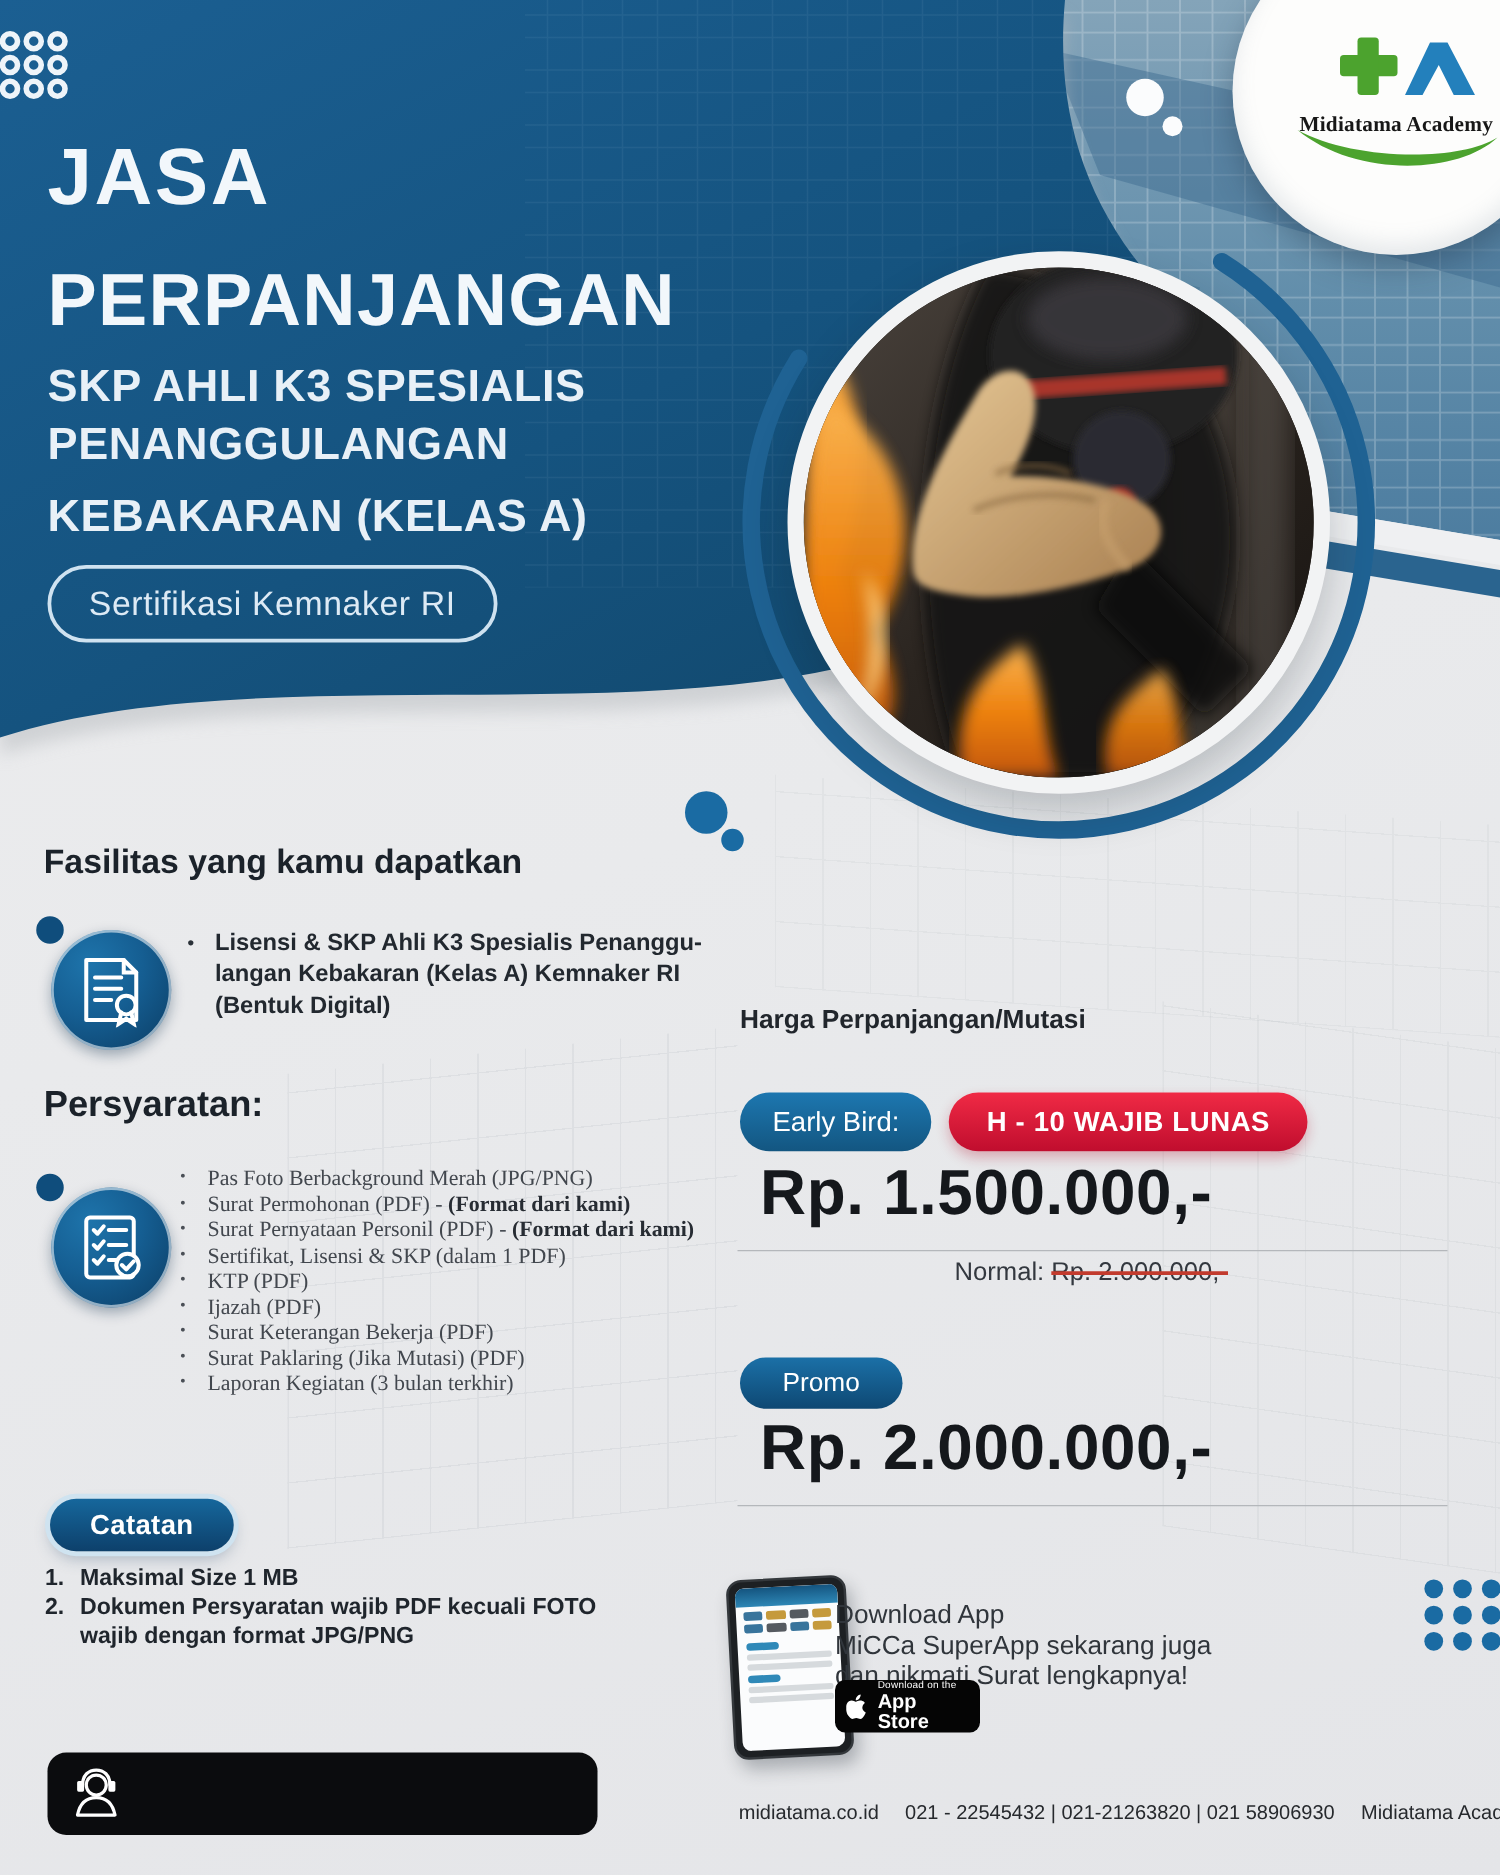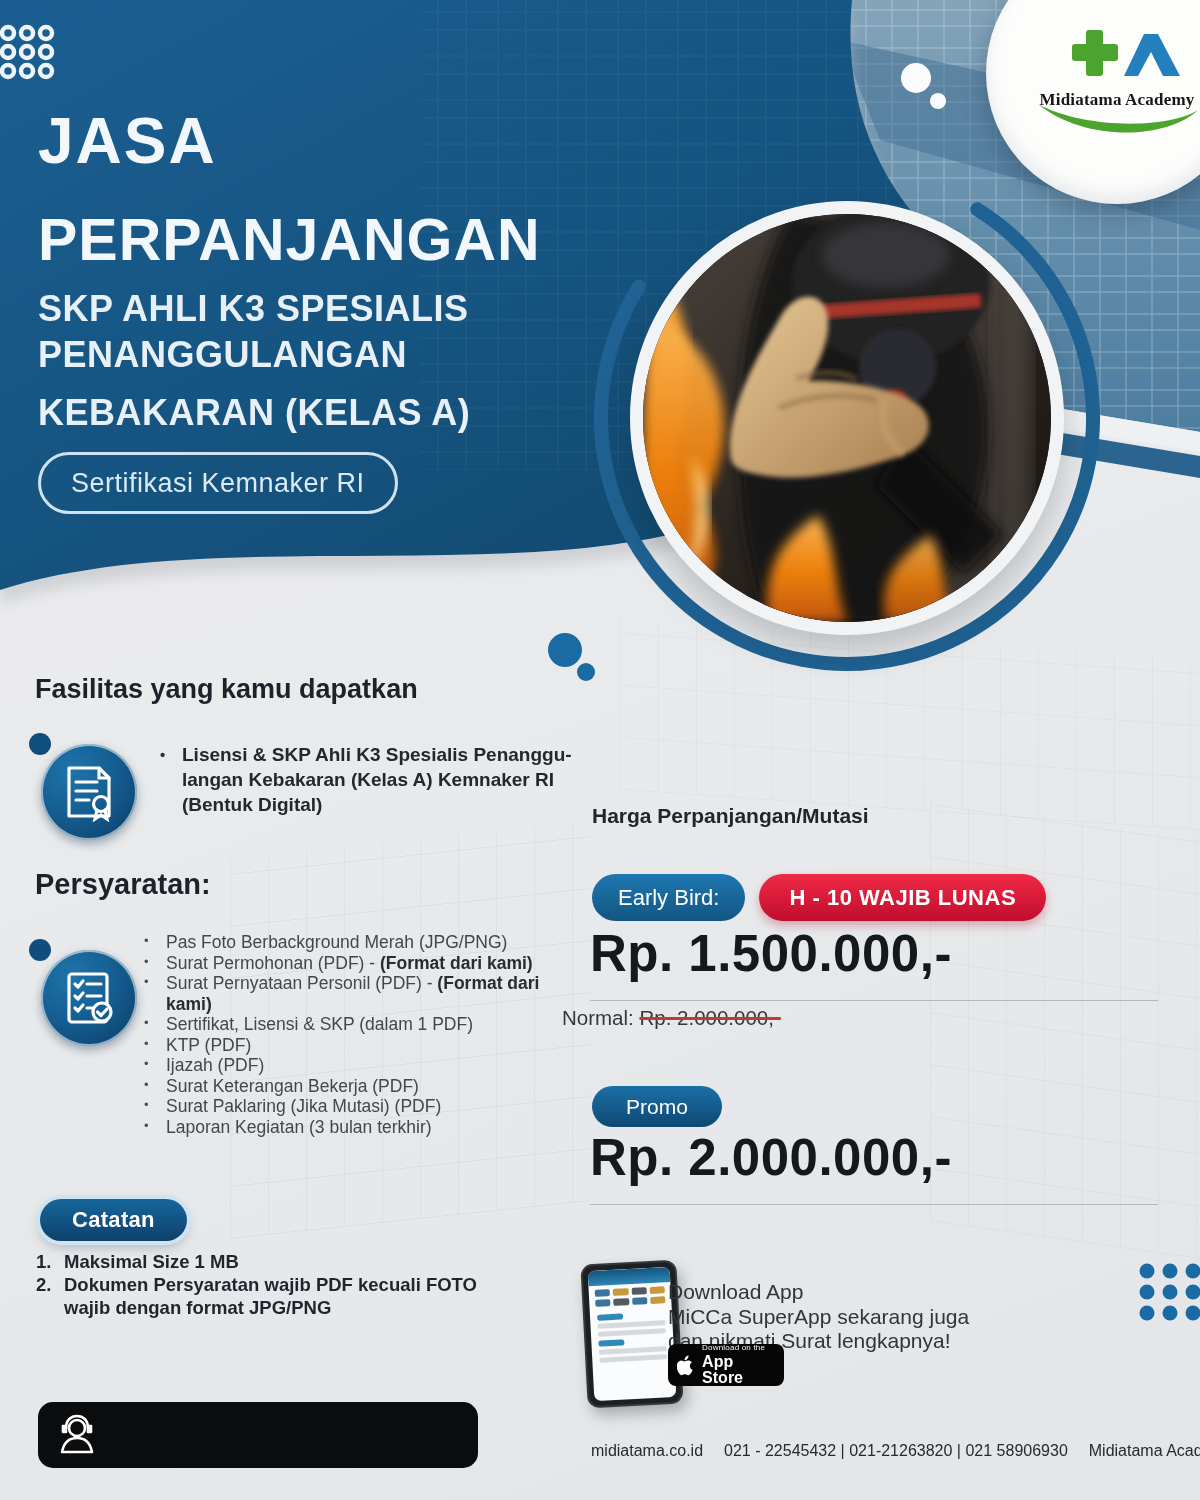--- a/index.html
+++ b/index.html
@@ -58,49 +58,49 @@
   .per-h{left:35px;top:868px;font-size:29px;}
 
   .icircle{position:absolute;width:96px;height:96px;border-radius:50%;
     background:radial-gradient(circle at 32% 28%,#1e74ab 0%,#155e92 45%,#0b3c63 100%);
     box-shadow:0 4px 10px rgba(10,40,70,.35), inset 0 0 0 2px rgba(255,255,255,.55);}
   .ic1{left:41px;top:744px;} .ic2{left:41px;top:950px;}
   .idot{position:absolute;width:22px;height:22px;border-radius:50%;background:#0f4d7c;}
   .id1{left:29px;top:733px;} .id2{left:29px;top:939px;}
   .icircle svg{position:absolute;left:18px;top:18px;}
 
-  .fas-list{position:absolute;left:160px;top:742px;width:420px;margin:0;padding:0;list-style:none;}
+  .fas-list{position:absolute;left:150px;top:742px;width:420px;margin:0;padding:0;list-style:none;}
   .fas-list li{position:relative;padding-left:22px;font-size:19px;font-weight:700;line-height:25px;color:#22282f;}
   .fas-list li::before{content:"•";position:absolute;left:0;top:0;font-size:15px;color:#2a3138;}
 
-  .req-list{position:absolute;left:142px;top:932px;width:424px;margin:0;padding:0;list-style:none;}
+  .req-list{position:absolute;left:142px;top:932px;width:424px;margin:0;padding:0;list-style:none;font-family:Liberation Serif, serif;}
   .req-list li{position:relative;padding-left:24px;font-size:17.5px;font-weight:500;line-height:20.5px;color:#42474e;margin:0;}
   .req-list li::before{content:"•";position:absolute;left:2px;top:-1px;font-size:13px;color:#4a4f56;}
   .req-list strong{font-weight:800;color:#272c33;}
 
   .catatan-pill{position:absolute;left:40px;top:1199px;height:42px;line-height:42px;padding:0 32px;
     border-radius:22px;color:#fff;font-size:22px;font-weight:700;letter-spacing:.3px;
     background:linear-gradient(180deg,#16679c 0%,#0d406b 100%);
     box-shadow:0 0 0 4px #cfe3f0,0 6px 12px rgba(60,90,120,.35);}
   .notes{position:absolute;left:36px;top:1250px;width:480px;}
   .note{display:flex;font-size:18.5px;font-weight:700;color:#1f252c;line-height:23px;}
   .note-num{width:28px;flex:0 0 28px;}
 
   
   .price-h{position:absolute;left:592px;top:804px;font-size:21px;font-weight:700;color:#21262c;}
   .pillrow{position:absolute;left:592px;top:874px;display:flex;gap:14px;}
   .pill{height:47px;line-height:47px;border-radius:24px;color:#fff;white-space:nowrap;}
   .pill-eb{padding:0 26px;font-size:22px;background:linear-gradient(180deg,#1d77b0 0%,#135681 100%);}
   .pill-red{padding:0 30px;font-size:22px;font-weight:700;letter-spacing:.5px;
     background:linear-gradient(180deg,#f02a45 0%,#c00d2e 100%);box-shadow:0 5px 10px rgba(180,20,45,.3);}
-  .price{position:absolute;left:590px;font-size:51px;font-weight:800;color:#15181c;letter-spacing:.5px;}
+  .price{position:absolute;left:608px;font-size:51px;font-weight:800;color:#15181c;letter-spacing:.5px;}
   .p1{top:924px}.p2{top:1128px}
   .hr{position:absolute;left:590px;width:568px;height:1px;background:#b4b7bb;}
   .hr1{top:1000px}.hr2{top:1204px}
-  .normal-line{position:absolute;left:562px;top:1006px;width:568px;text-align:left;font-size:20.5px;color:#33383f;}
+  .normal-line{position:absolute;left:589px;top:1006px;width:568px;text-align:center;font-size:20.5px;color:#33383f;}
   .normal-line s{text-decoration:line-through;text-decoration-color:#c23b2e;text-decoration-thickness:2.5px;}
   .pill-promo{position:absolute;left:592px;top:1086px;height:41px;line-height:41px;padding:0 34px;border-radius:21px;
     color:#fff;font-size:21px;background:linear-gradient(180deg,#1b70a7 0%,#0e4873 100%);}
 
   
   .phone{position:absolute;left:584px;top:1262px;width:92px;height:140px;border-radius:12px;
     background:#1d2023;border:2px solid #34383c;transform:rotate(-3deg);box-shadow:4px 8px 14px rgba(30,40,50,.3);}
   .phone .screen{position:absolute;left:5px;top:5px;right:5px;bottom:5px;border-radius:7px;background:#fbfcfd;overflow:hidden;}
   .phone .bar{height:15px;background:linear-gradient(180deg,#14547f,#2d86b5);}
   .phone .grid{display:grid;grid-template-columns:repeat(4,1fr);gap:3px;padding:4px 6px;}

